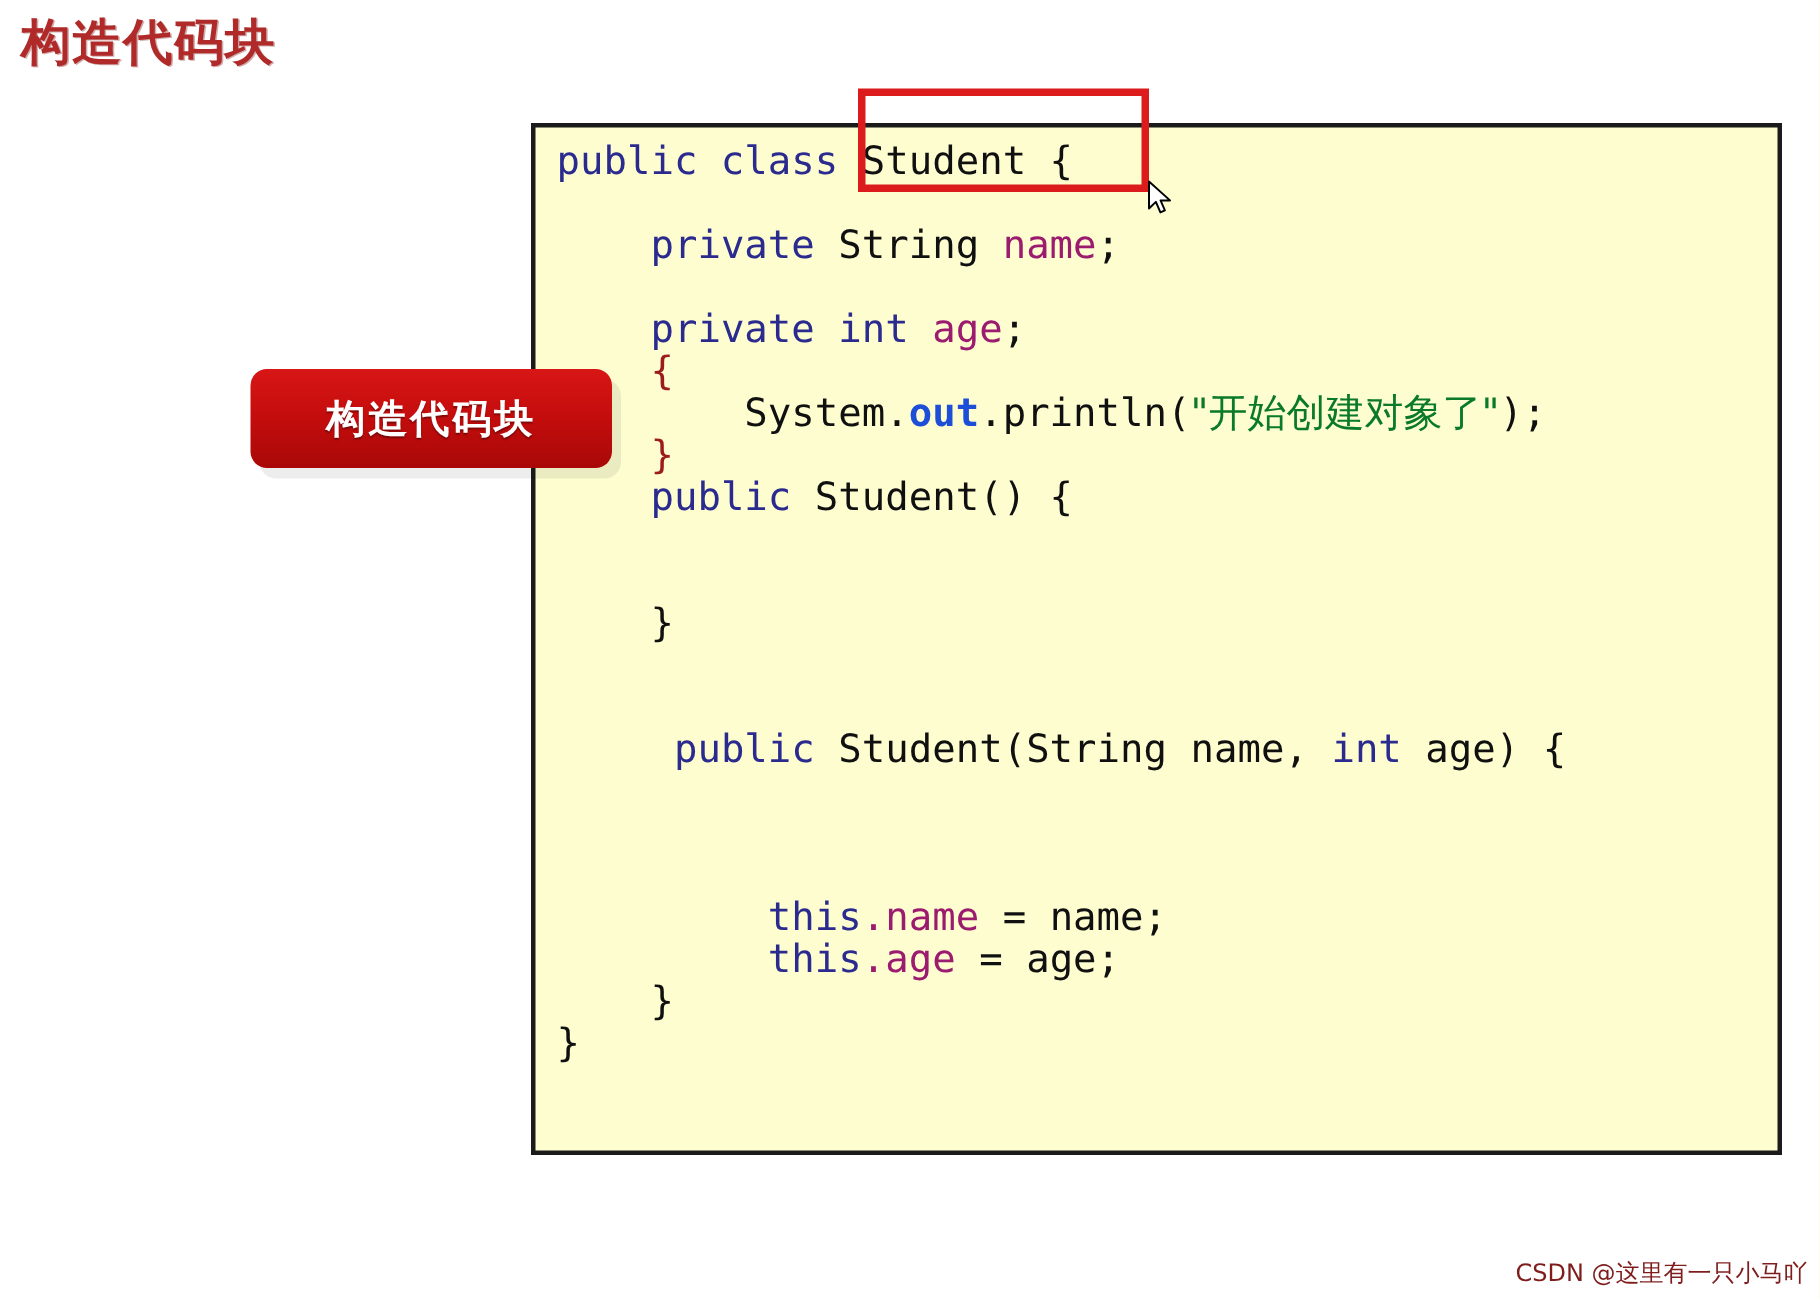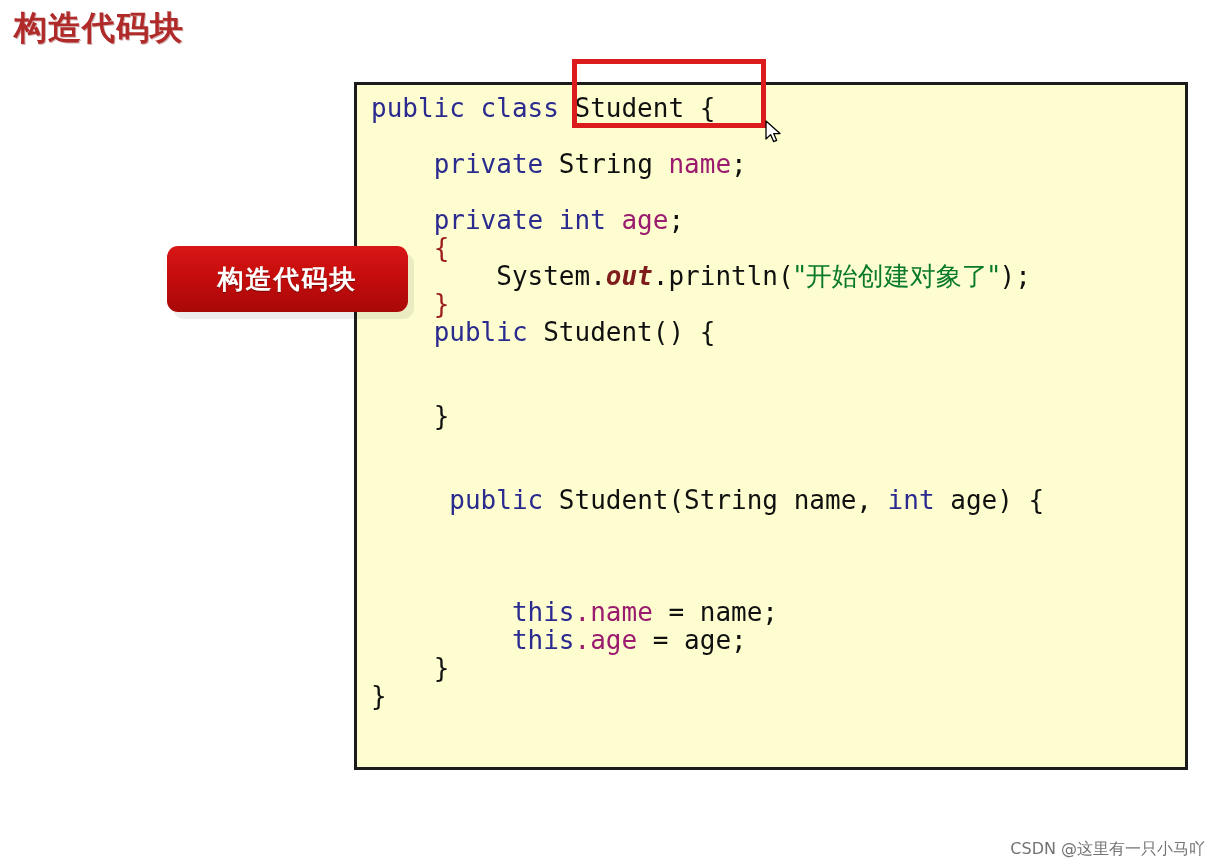--- a/index.html
+++ b/index.html
@@ -56,21 +56,21 @@
     height: 28px;
     white-space: pre;
   }
   .code-line.blank { height: 28px; }
 
   
   .tok-kw      { color: #2b2b8f; }            
   .tok-plain   { color: #101010; }
   .tok-field   { color: #9b1b6e; }            
   .tok-string  { color: #0a7a2a; }            
-  .tok-static  { color: #7f1d1d; font-style: italic; font-weight: bold; } 
+  .tok-static  { color: #1d4ed8; font-weight: bold; } 
   .tok-brace   { color: #9c1b1b; }            
   .tok-cjk     { font-family: "DejaVu Sans", sans-serif; }
 
   
   #highlight-box {
     position: absolute;
     left: 572px;
     top: 59px;
     width: 194px;
     height: 69px;
@@ -114,21 +114,21 @@
     pointer-events: none;
   }
 
   
   #watermark {
     position: absolute;
     right: 8px;
     bottom: 6px;
     font-family: "DejaVu Sans", sans-serif;
     font-size: 16px;
-    color: #737373;
+    color: #7f1d1d;
     white-space: nowrap;
   }
 </style>
 </head>
 <body>
 
 <div id="slide-title">构造代码块</div>
 
 <div id="code-panel">
   <div id="code-listing"><div class="code-line"><span class="tok-plain"></span><span class="tok-kw">public class </span><span class="tok-plain">Student {</span></div><div class="code-line blank">&nbsp;</div><div class="code-line"><span class="tok-plain">    </span><span class="tok-kw">private </span><span class="tok-plain">String </span><span class="tok-field">name</span><span class="tok-plain">;</span></div><div class="code-line blank">&nbsp;</div><div class="code-line"><span class="tok-plain">    </span><span class="tok-kw">private int </span><span class="tok-field">age</span><span class="tok-plain">;</span></div><div class="code-line"><span class="tok-plain">    </span><span class="tok-brace">{</span></div><div class="code-line"><span class="tok-plain">        </span><span class="tok-plain">System.</span><span class="tok-static">out</span><span class="tok-plain">.println(</span><span class="tok-string tok-cjk">"开始创建对象了"</span><span class="tok-plain">);</span></div><div class="code-line"><span class="tok-plain">    </span><span class="tok-brace">}</span></div><div class="code-line"><span class="tok-plain">    </span><span class="tok-kw">public </span><span class="tok-plain">Student() {</span></div><div class="code-line blank">&nbsp;</div><div class="code-line blank">&nbsp;</div><div class="code-line"><span class="tok-plain">    </span><span class="tok-plain">}</span></div><div class="code-line blank">&nbsp;</div><div class="code-line blank">&nbsp;</div><div class="code-line"><span class="tok-plain">    </span><span class="tok-kw"> public </span><span class="tok-plain">Student(String </span><span class="tok-plain">name</span><span class="tok-plain">, </span><span class="tok-kw">int </span><span class="tok-plain">age) {</span></div><div class="code-line blank">&nbsp;</div><div class="code-line blank">&nbsp;</div><div class="code-line blank">&nbsp;</div><div class="code-line"><span class="tok-plain">        </span><span class="tok-kw"> this</span><span class="tok-field">.name</span><span class="tok-plain"> = name;</span></div><div class="code-line"><span class="tok-plain">        </span><span class="tok-kw"> this</span><span class="tok-field">.age</span><span class="tok-plain"> = age;</span></div><div class="code-line"><span class="tok-plain">    </span><span class="tok-plain">}</span></div><div class="code-line"><span class="tok-plain"></span><span class="tok-plain">}</span></div></div>

